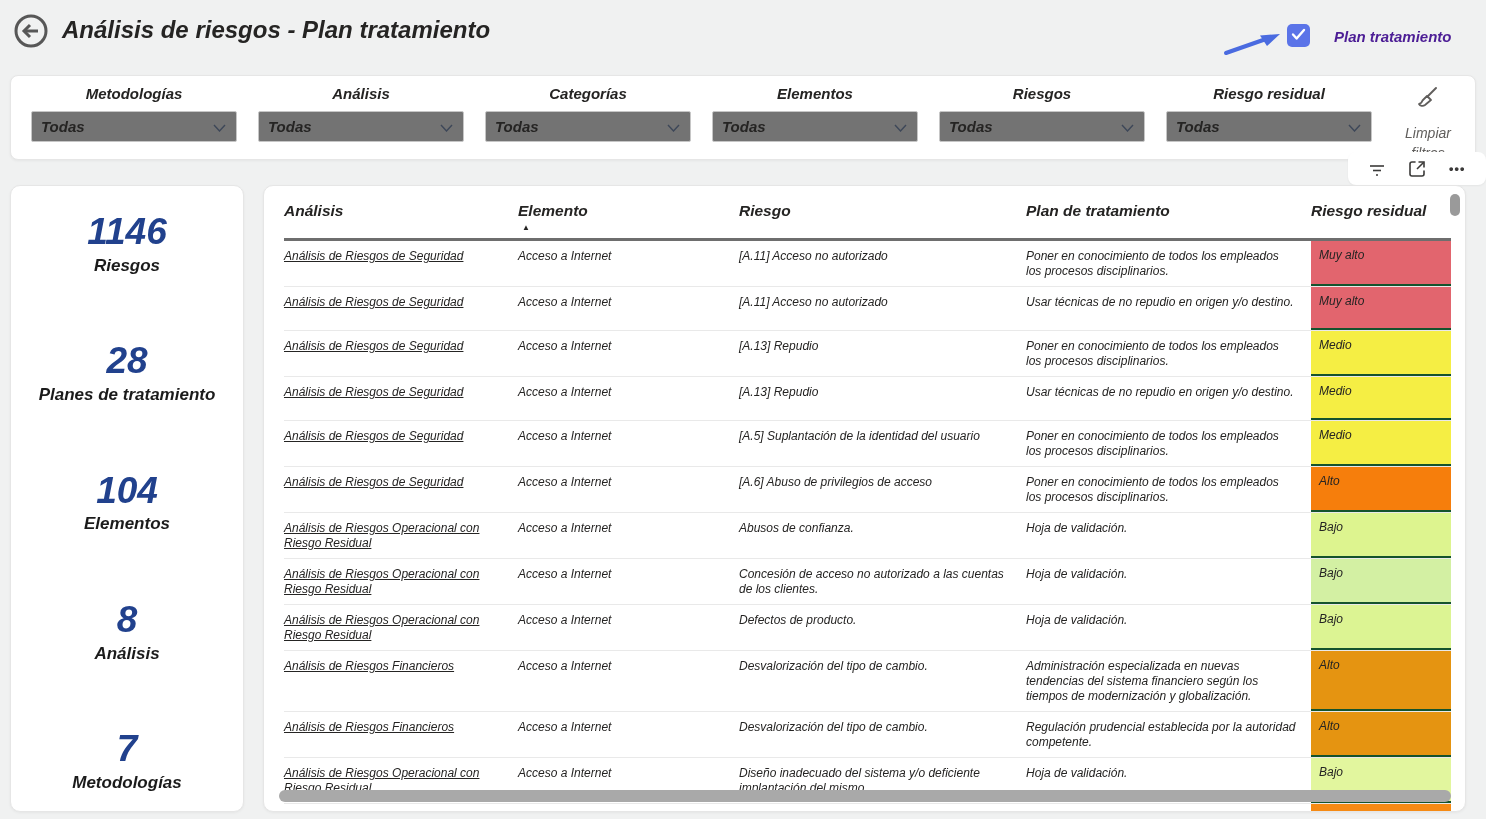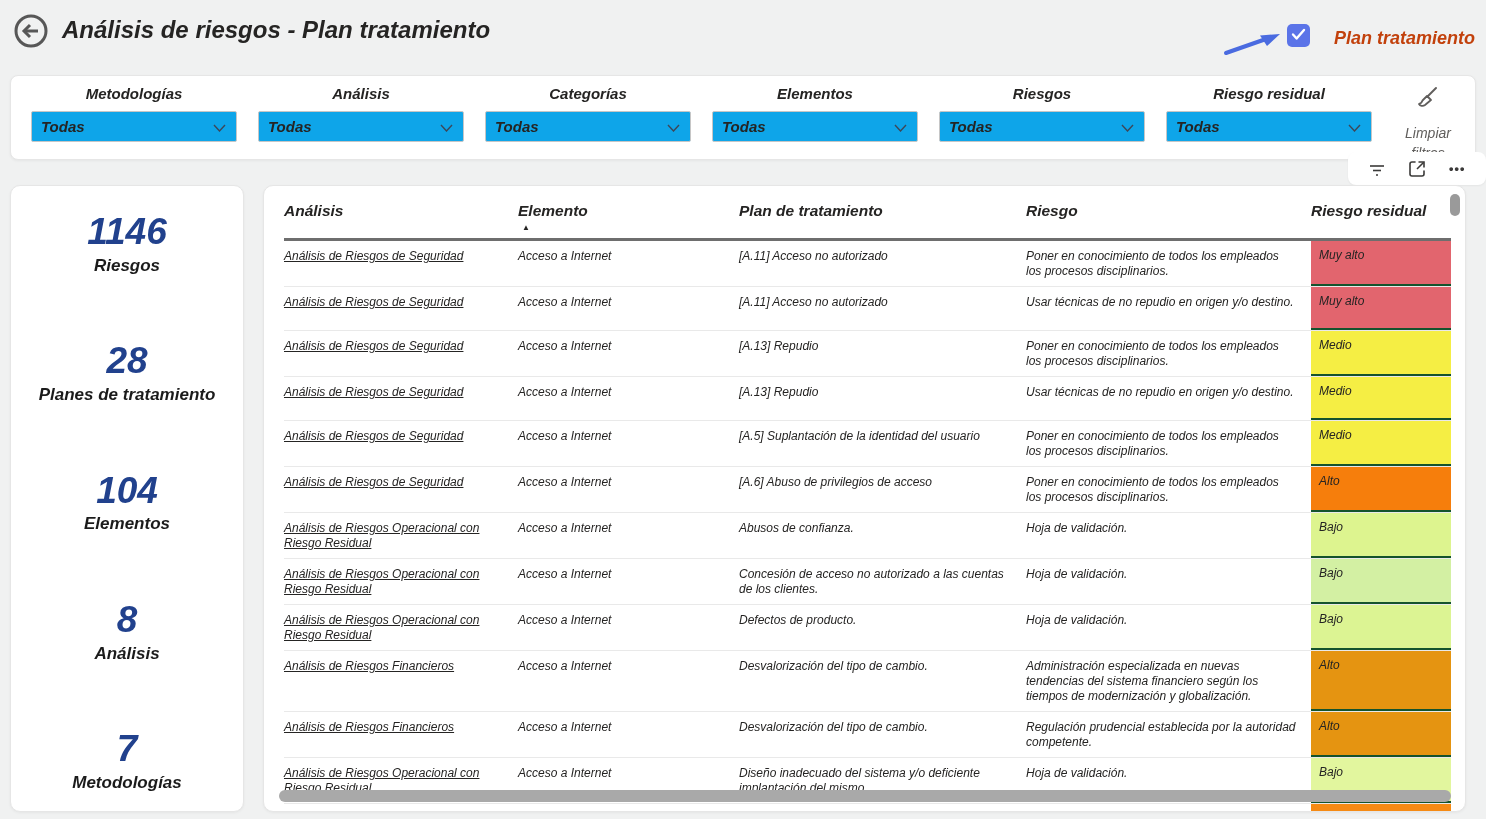--- a/index.html
+++ b/index.html
@@ -8,30 +8,30 @@
   .page { position:relative; width:1486px; height:819px;font-style:italic; }
 
   
   .top-header { position:absolute; left:0; top:0; width:100%; height:70px; }
   .back-btn { position:absolute; left:14px; top:14px; width:34px; height:34px;
     border-radius:50%; cursor:pointer; }
   .page-title { position:absolute; left:62px; top:16px; font-size:24px; font-weight:700; color:#252423; }
   .annot-arrow { position:absolute; left:1222px; top:26px; }
   .chk { position:absolute; left:1287px; top:24px; width:23px; height:23px; border-radius:5px;
     background:#5B74E8; display:flex; align-items:center; justify-content:center; cursor:pointer; }
-  .chk-label { position:absolute; left:1334px; top:28px; font-size:18px; font-weight:700; color:#c2410c; }
+  .chk-label { position:absolute; left:1334px; top:28px; font-size:15px; font-weight:700; color:#4c1d95; }
 
   
   .filter-card { position:absolute; left:10px; top:75px; width:1466px; height:85px;
     background:#fff; border-radius:8px; border:1px solid #e6e6e6;
     box-shadow:0 1px 3px rgba(0,0,0,.05); overflow:hidden; }
   .filter-groups { position:absolute; left:20px; top:9px; display:flex; gap:21px; }
   .filter-group { width:206px; }
   .filter-label { text-align:center; font-size:15px; font-weight:700; color:#252423; margin-bottom:9px; }
-  .dropdown { height:31px; background:#0ea5e9; border:1px solid #c6c6c6; border-radius:2px;
+  .dropdown { height:31px; background:#737373; border:1px solid #c6c6c6; border-radius:2px;
     display:flex; align-items:center; justify-content:space-between; padding:0 10px 0 9px; cursor:pointer; }
   .dropdown-value { font-size:15px; font-weight:700; color:#252423; }
   .clear-filters { position:absolute; right:10px; top:8px; width:74px; text-align:center;
     color:#605E5C; cursor:pointer; }
   .clear-filters .txt { font-size:14px; line-height:20px; margin-top:9px; }
 
   
   .visual-header { position:absolute; left:1348px; top:152px; width:138px; height:33px;
     background:#fff; border-radius:8px; display:flex; align-items:center;
     justify-content:space-evenly; box-shadow:0 1px 2px rgba(0,0,0,.05); }
@@ -231,22 +231,22 @@
   </div>
 </div>
 
   <div class="table-card">
     <div class="thead tgrid">
       <div class="th">Análisis</div>
       <div class="th">
         <span>Elemento</span>
         <span class="sort-arrow">▲</span>
       </div>
+      <div class="th">Riesgo</div>
       <div class="th">Plan de tratamiento</div>
-      <div class="th">Riesgo</div>
       <div class="th">Riesgo residual</div>
     </div>
     <div class="tbody">
   <div class="t-row tgrid">
     <div class="td td-link">Análisis de Riesgos de Seguridad</div>
     <div class="td">Acceso a Internet</div>
     <div class="td">[A.11] Acceso no autorizado</div>
     <div class="td">Poner en conocimiento de todos los empleados los procesos disciplinarios.</div>
     <div class="td td-residual" style="background: rgb(226, 101, 110);">Muy alto</div>
   </div>

